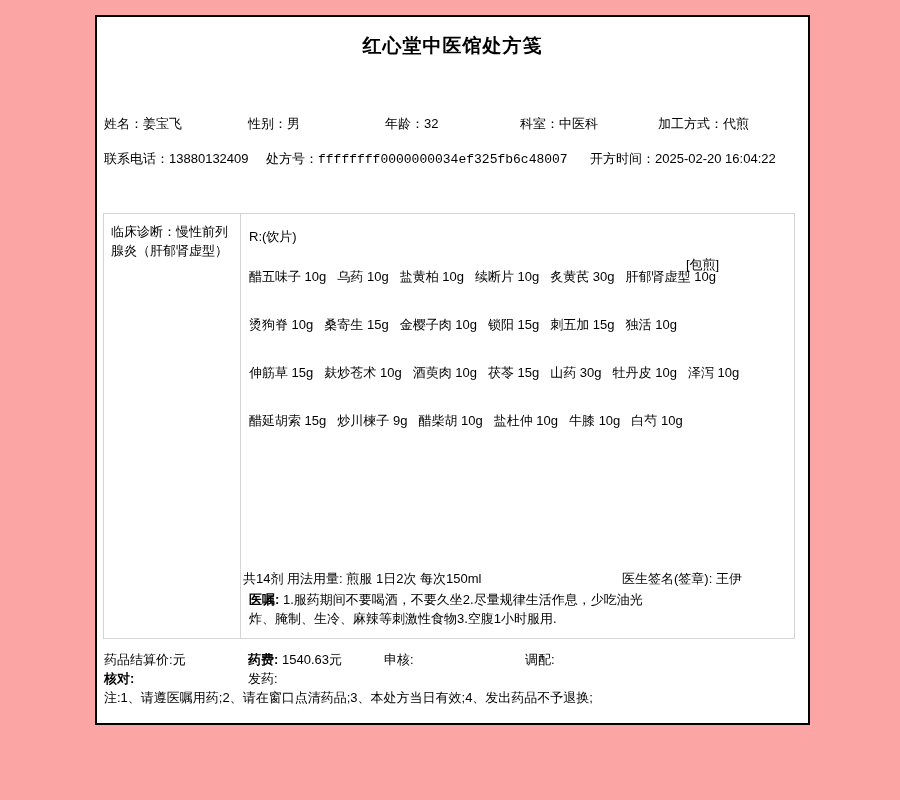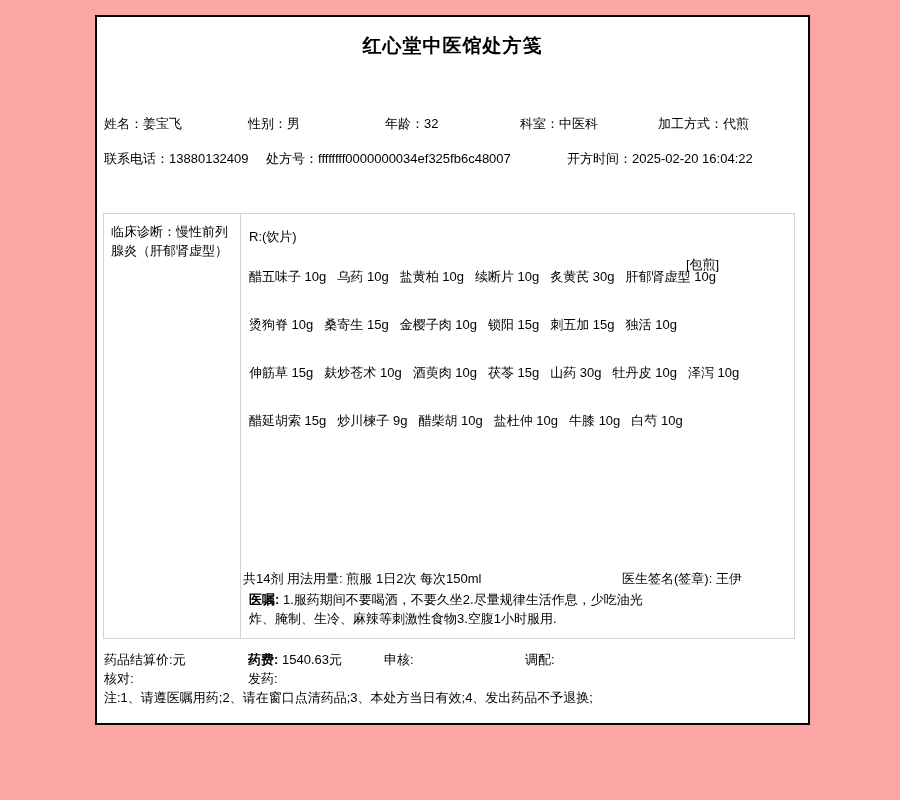--- a/index.html
+++ b/index.html
@@ -91,24 +91,24 @@
   <div class="abs info-field" style="left:520px; top:115px;">
     <span>科室：</span><span>中医科</span>
   </div>
   <div class="abs info-field" style="left:658px; top:115px;">
     <span>加工方式：</span><span>代煎</span>
   </div>
 
   <div class="abs info-field" style="left:104px; top:150px;">
     <span>联系电话：</span><span>13880132409</span>
   </div>
-  <div class="abs info-field" style="left:266px; top:150px;">
+  <div class="abs info-field" style="left:266px; top:150px;font-family:Liberation Mono, monospace;">
     <span>处方号：</span><span>ffffffff0000000034ef325fb6c48007</span>
   </div>
-  <div class="abs info-field" style="left:567px; top:150px;">
+  <div class="abs info-field" style="left:590px; top:150px;">
     <span>开方时间：</span><span>2025-02-20 16:04:22</span>
   </div>
 
   <div id="rx-box"></div>
   <div id="rx-divider"></div>
 
   <div class="abs" id="diagnosis">
     <span>临床诊断：</span><span>慢性前列腺炎（肝郁肾虚型）</span>
   </div>
 
@@ -144,21 +144,21 @@
   <div class="abs footer-row" style="left:248px; top:651px;">
     <span class="bold">药费:</span>
     <span>1540.63元</span>
   </div>
   <div class="abs footer-row" style="left:384px; top:651px;">
     <span>申核:</span>
   </div>
   <div class="abs footer-row" style="left:525px; top:651px;">
     <span>调配:</span>
   </div>
-  <div class="abs footer-row" style="left:104px; top:670px;">
+  <div class="abs footer-row" style="left:104px; top:670px;font-weight:bold;">
     <span>核对:</span>
   </div>
   <div class="abs footer-row" style="left:248px; top:670px;">
     <span>发药:</span>
   </div>
   <div class="abs footer-row" id="note-line">注:1、请遵医嘱用药;2、请在窗口点清药品;3、本处方当日有效;4、发出药品不予退换;</div>
 
 </div>
 
 </body></html>

